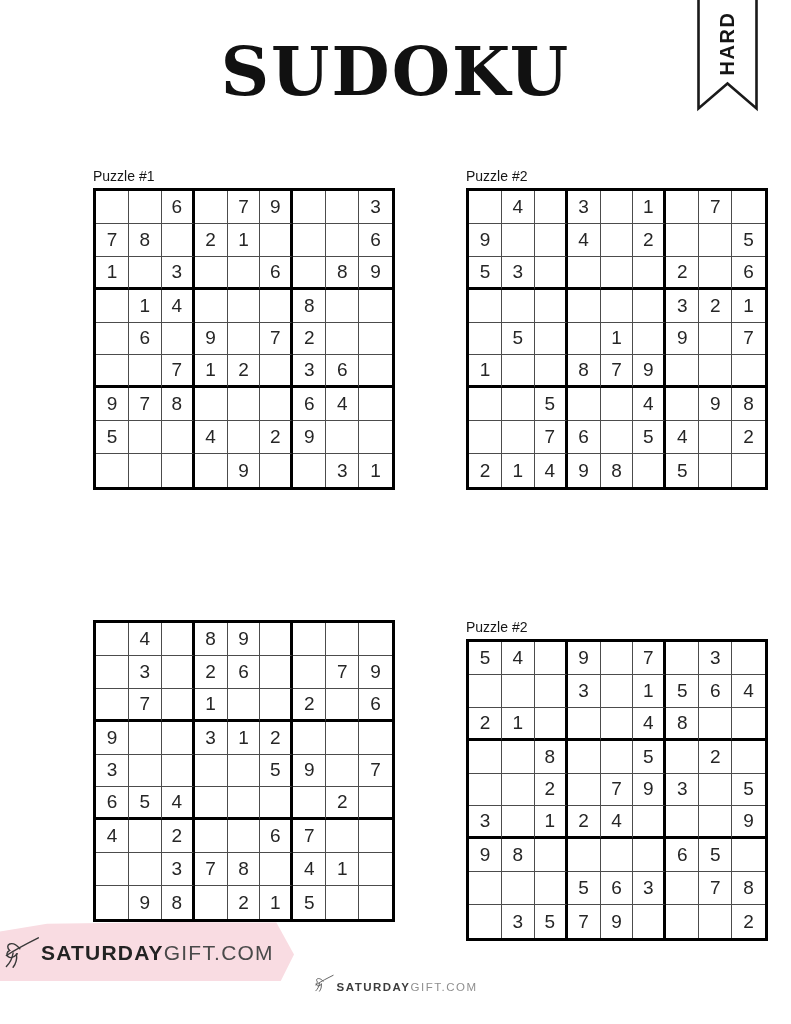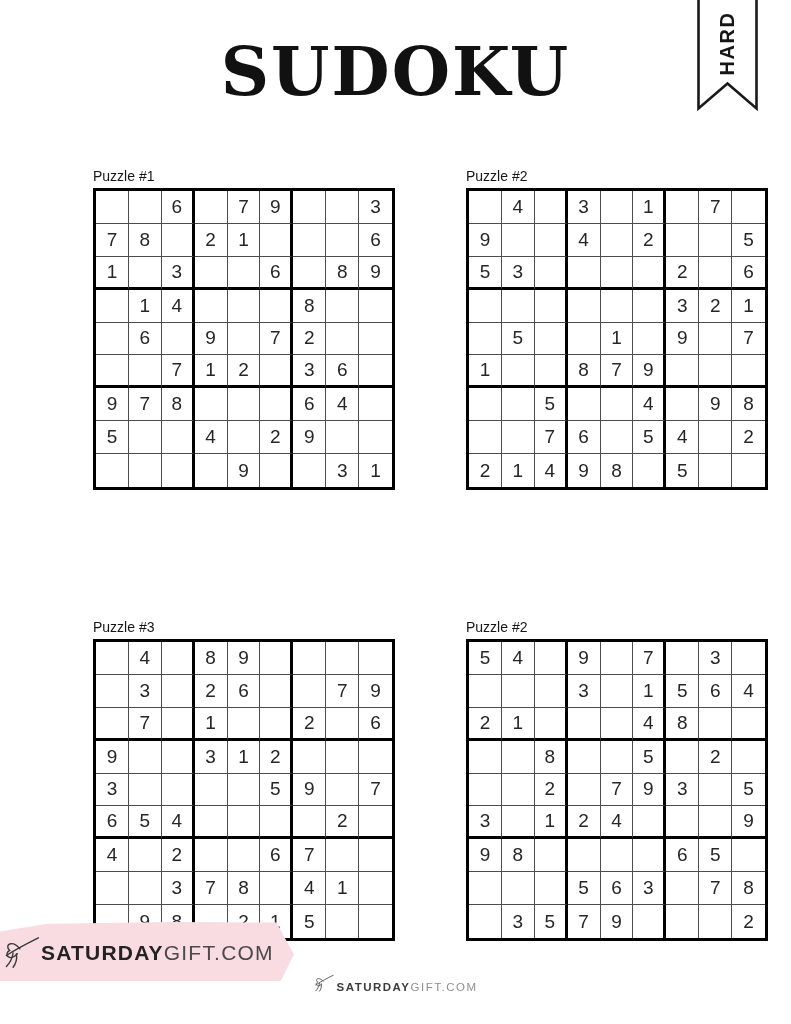--- a/index.html
+++ b/index.html
@@ -311,21 +311,20 @@
         <div class="cell lastr">9</div>
         <div class="cell lastr">8</div>
         <div class="cell br lastr"></div>
         <div class="cell lastr">5</div>
         <div class="cell lastr"></div>
         <div class="cell lastc lastr"></div>
       </div>
   </div>
 
   <div class="puzzle" id="puzzle-3">
-    <div class="puzzle-label">Puzzle #3</div>
     <div class="sudoku-grid">
         <div class="cell"></div>
         <div class="cell">4</div>
         <div class="cell br"></div>
         <div class="cell">8</div>
         <div class="cell">9</div>
         <div class="cell br"></div>
         <div class="cell"></div>
         <div class="cell"></div>
         <div class="cell lastc"></div>

